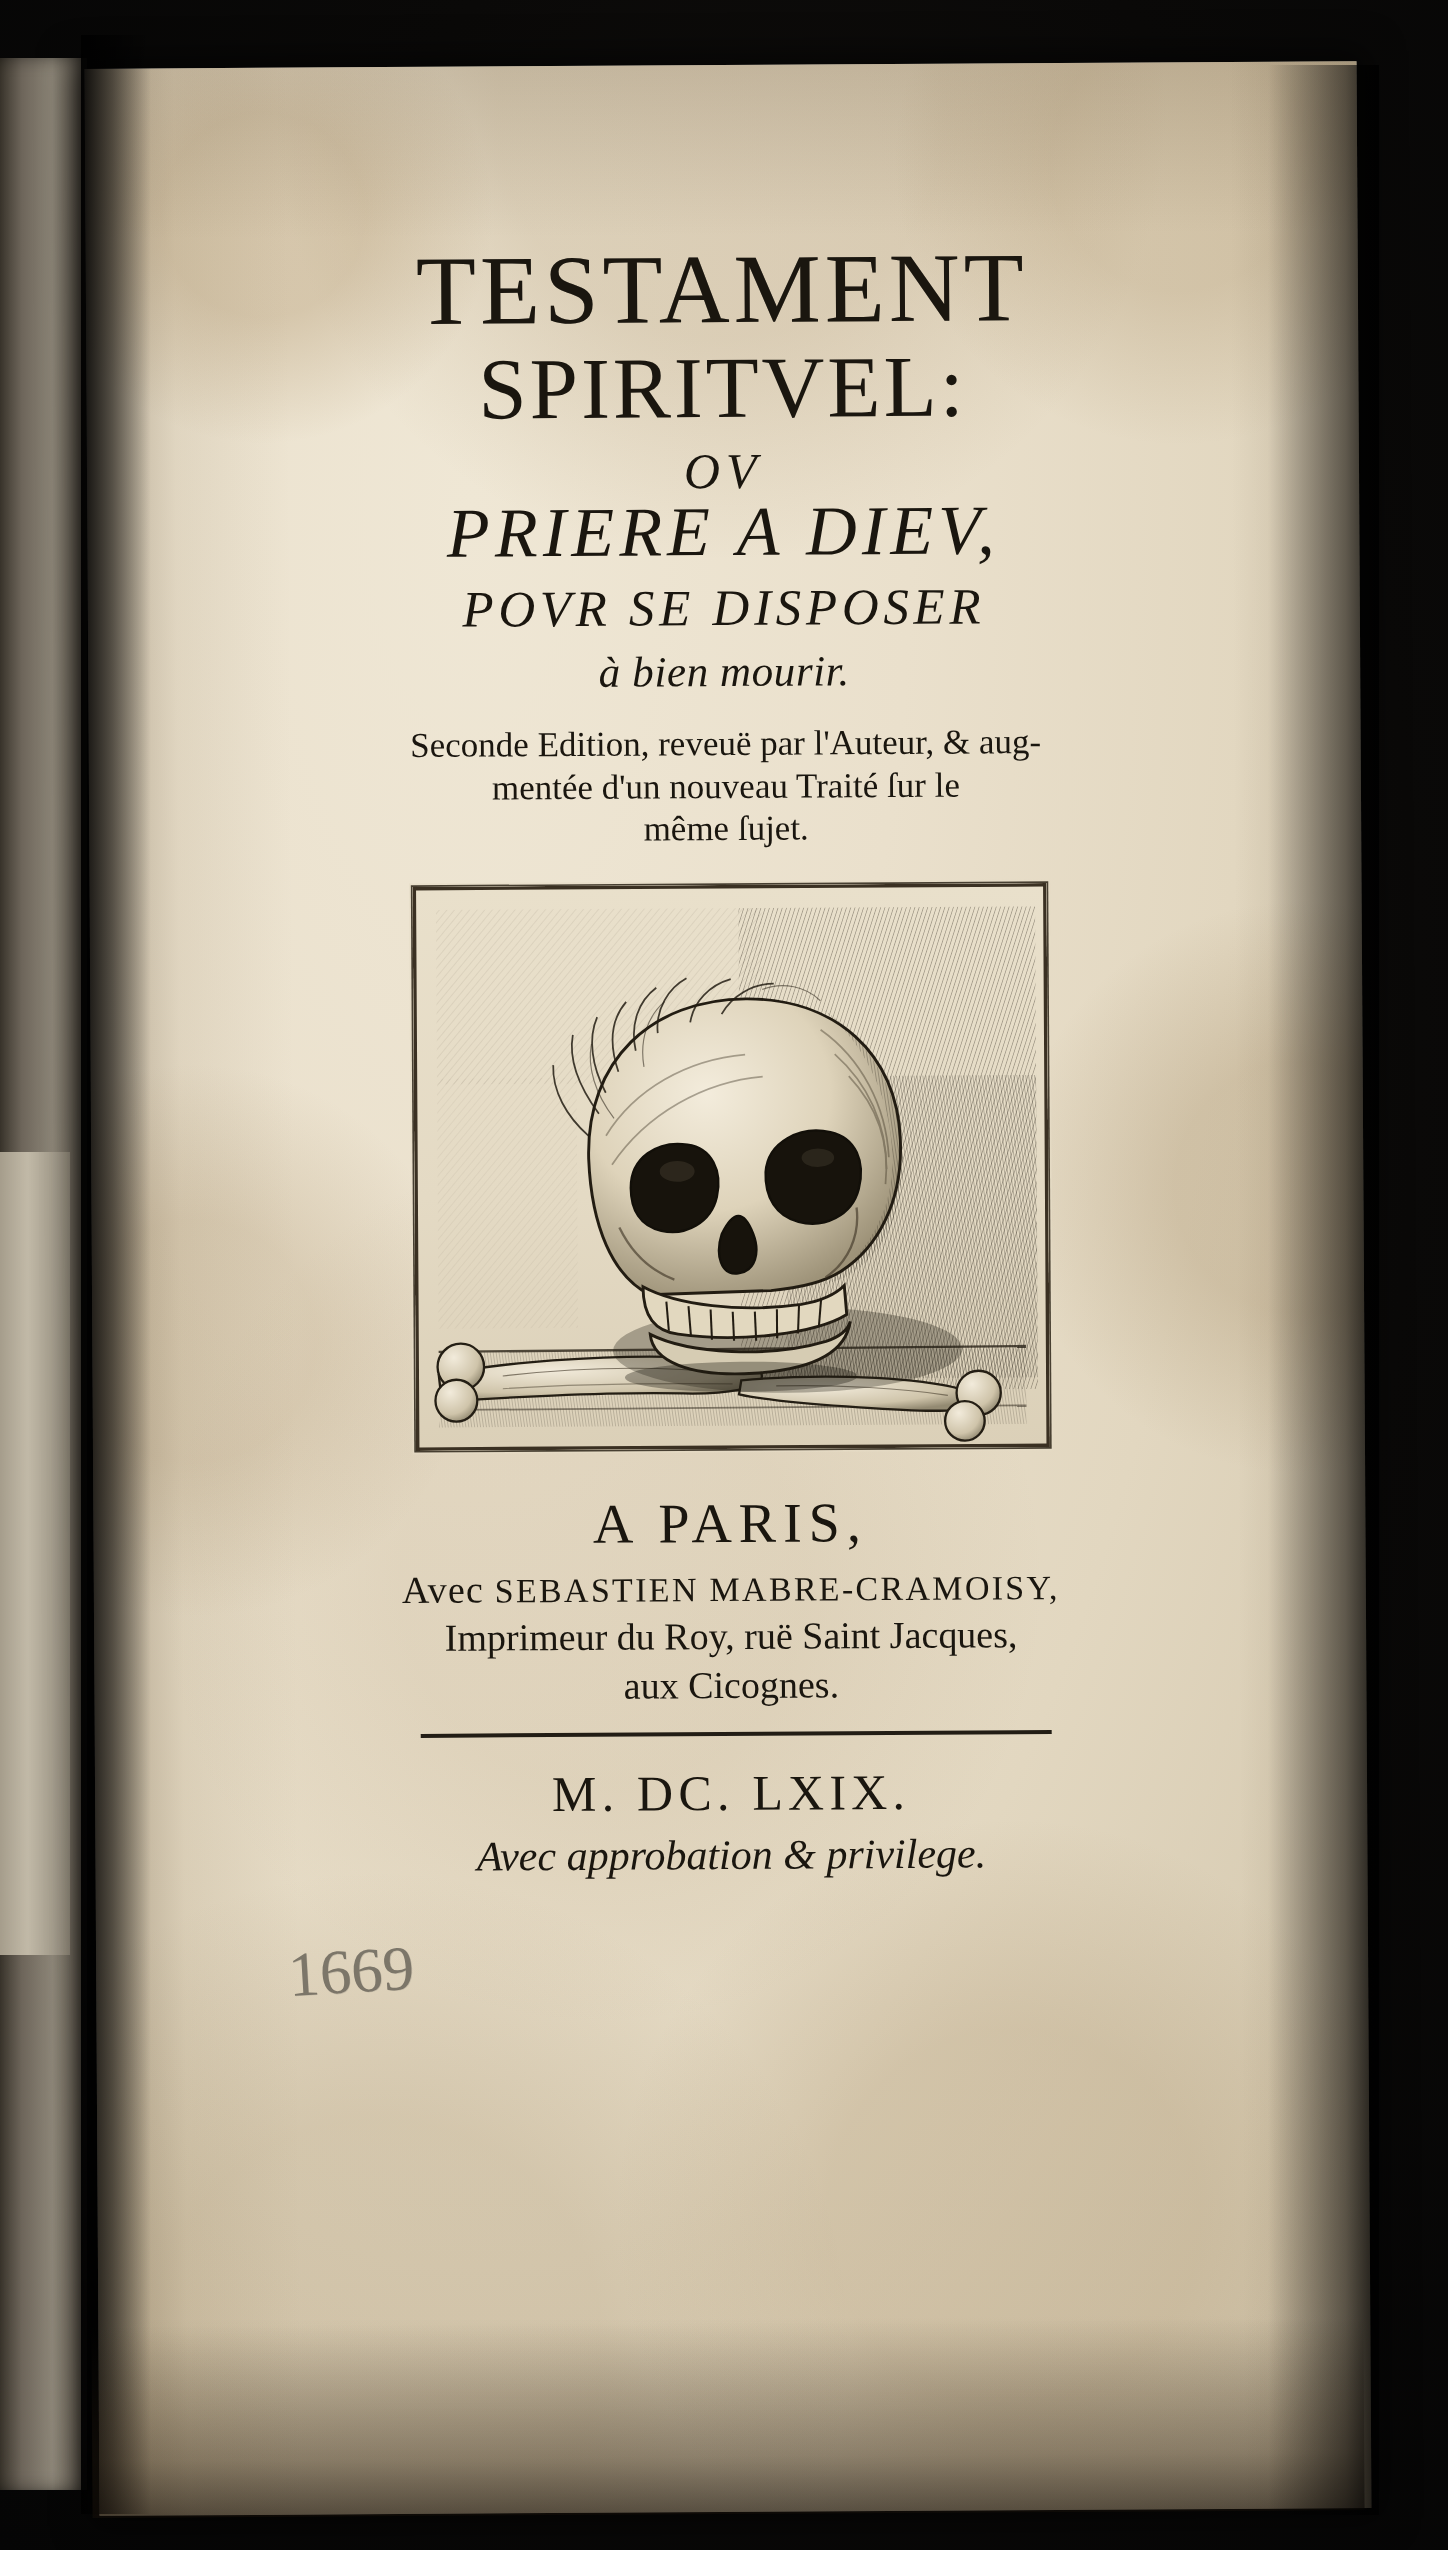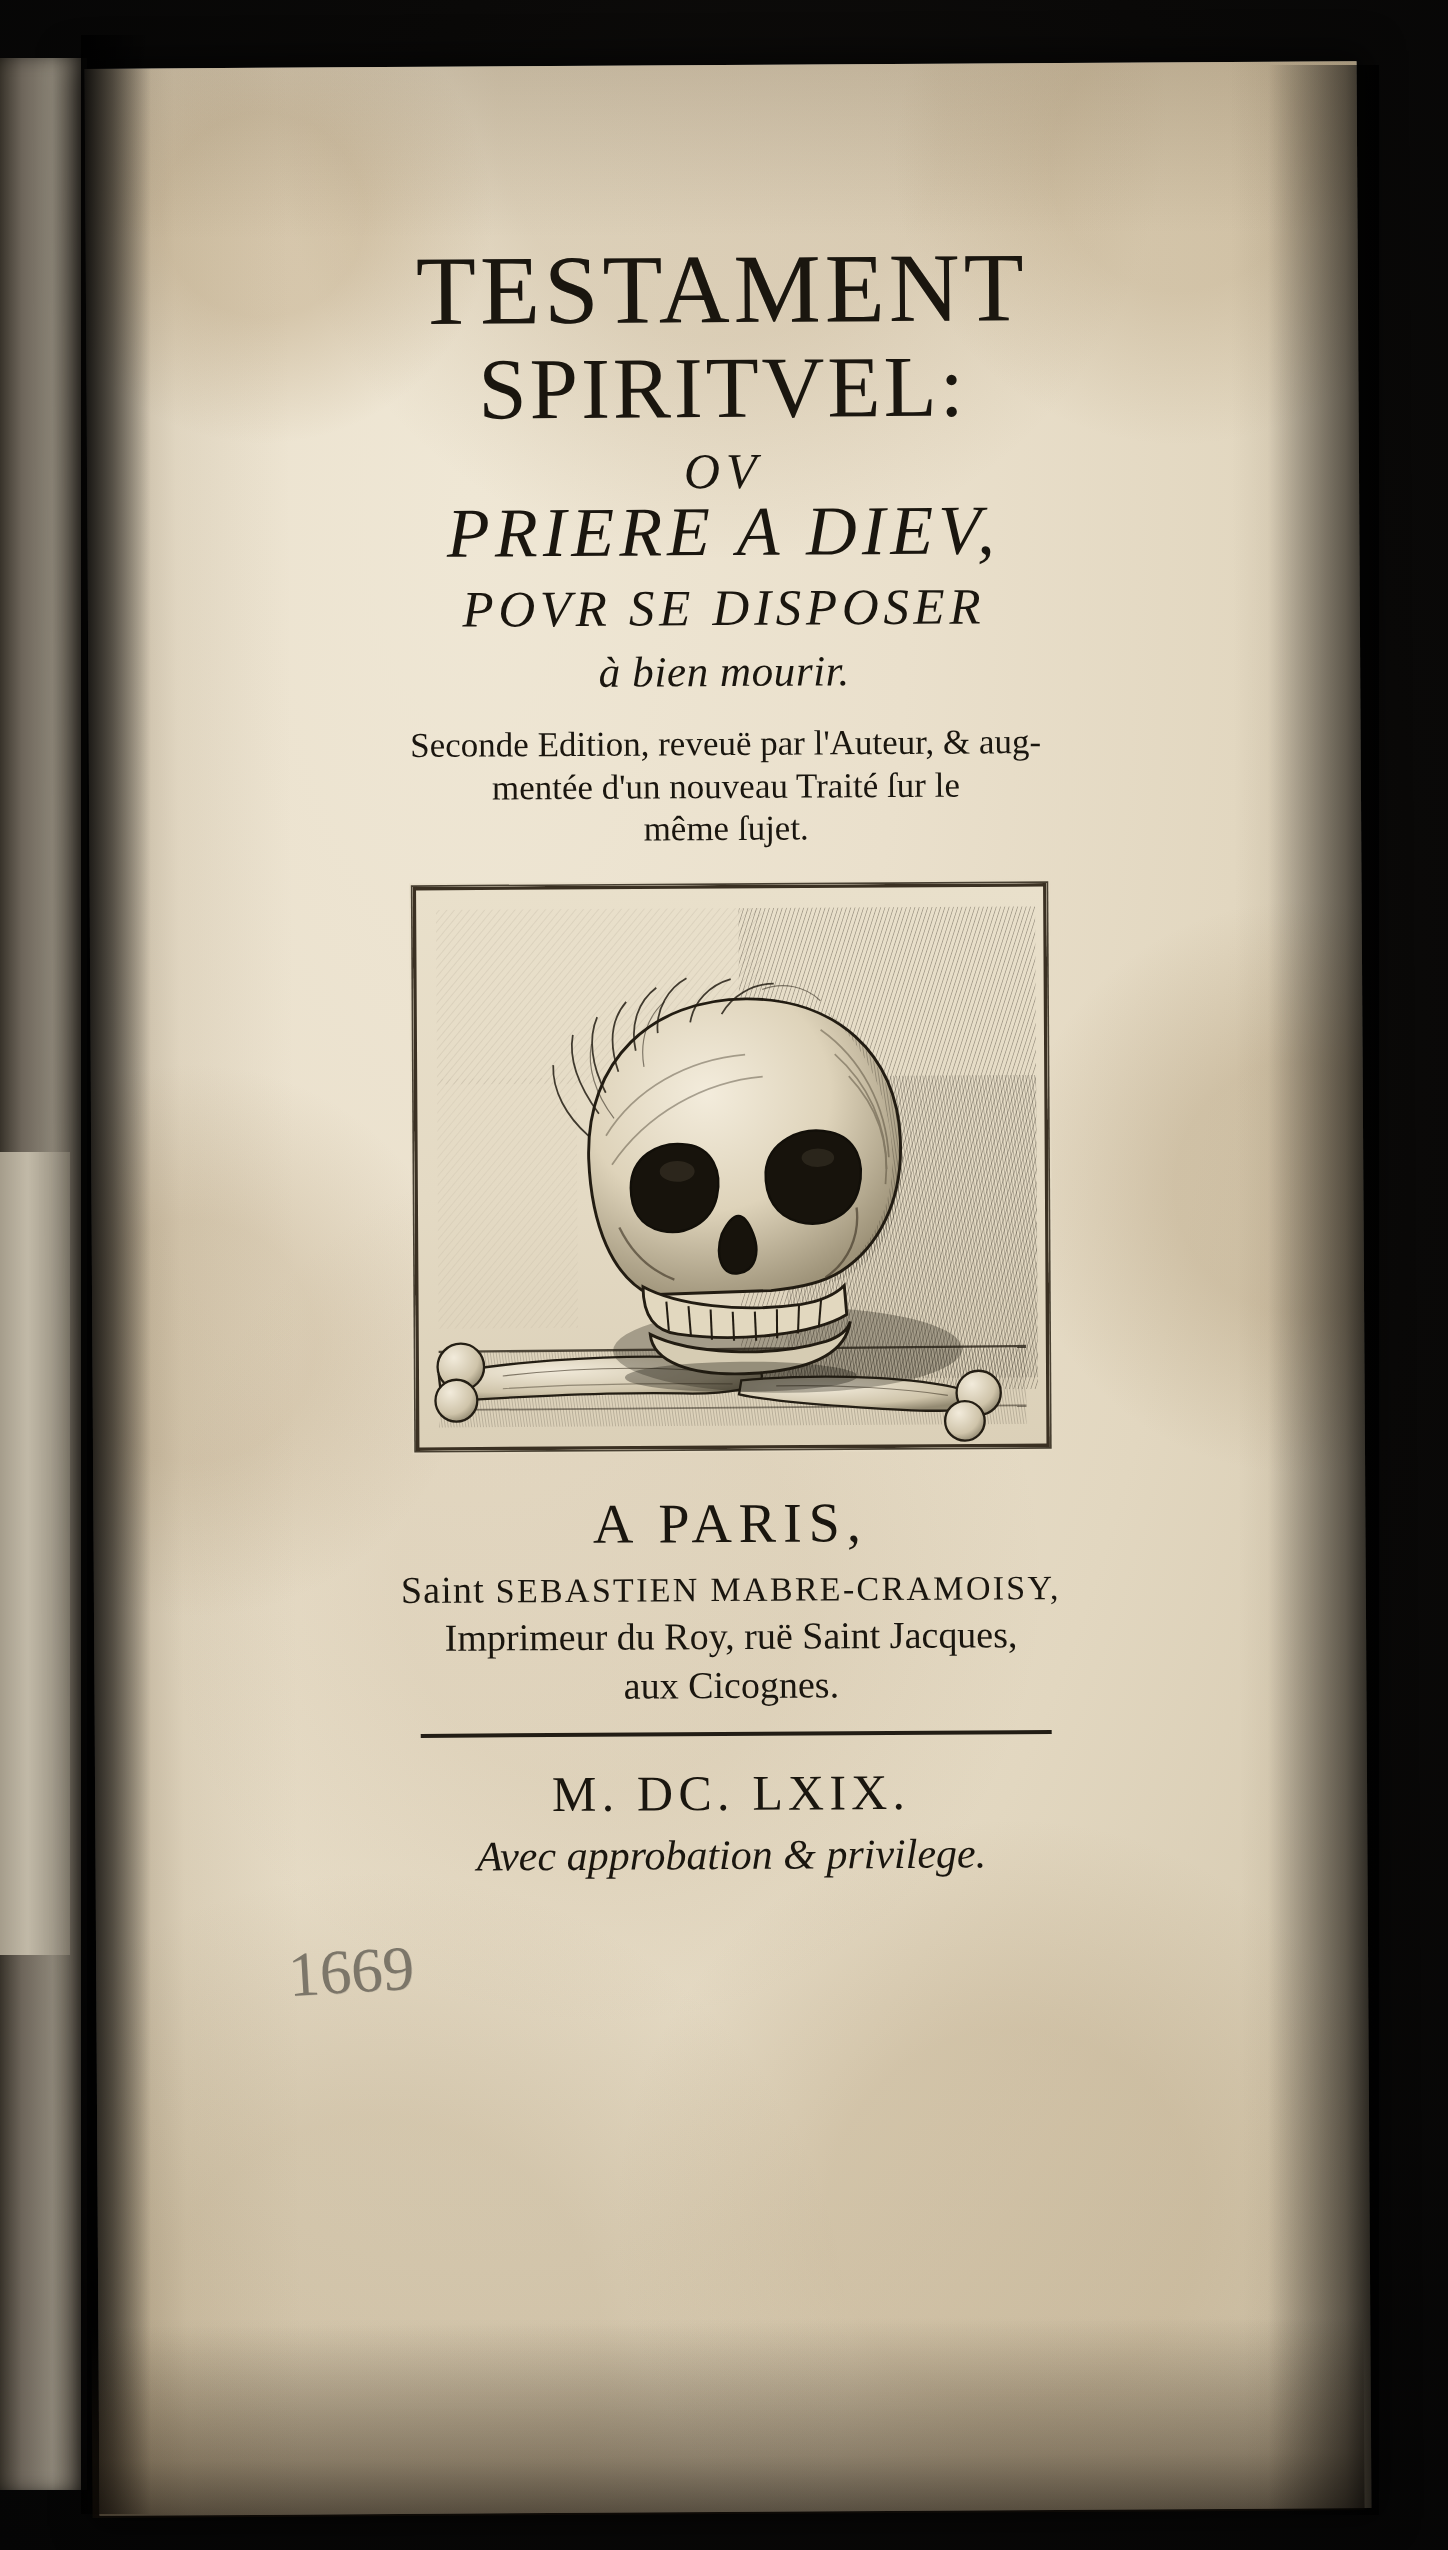--- a/index.html
+++ b/index.html
@@ -408,21 +408,21 @@
 
         <ellipse cx="560" cy="846" rx="200" ry="26" fill="#1e1912" opacity="0.35"></ellipse>
 
         <rect x="3" y="3" width="1084" height="964" fill="none" stroke="#3a3022" stroke-width="6"></rect>
       </svg>
     </div>
 
     <div id="imprint">
       <div id="imprint-city">A PARIS,</div>
       <div id="imprint-l1">
-        <span>Saint </span><span class="sc">SEBASTIEN MABRE-CRAMOISY,</span>
+        <span>Avec </span><span class="sc">SEBASTIEN MABRE-CRAMOISY,</span>
       </div>
       <div id="imprint-l2">Imprimeur du Roy, ruë Saint Jacques,</div>
       <div id="imprint-l3">aux Cicognes.</div>
     </div>
 
     <div id="rule"></div>
 
     <div id="year">M. DC. LXIX.</div>
     <div id="privilege">Avec approbation &amp; privilege.</div>
 

